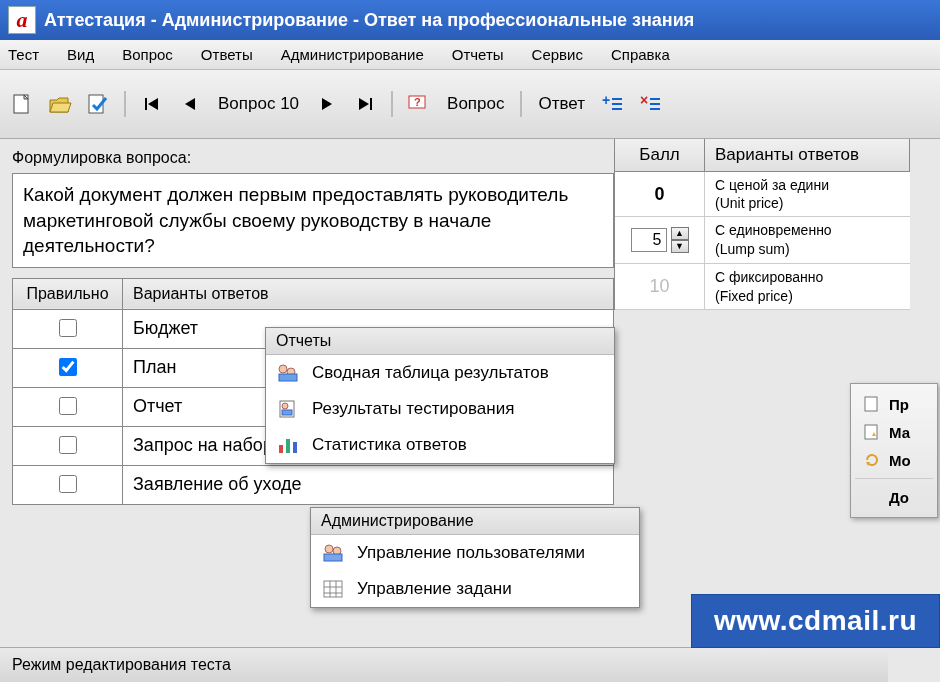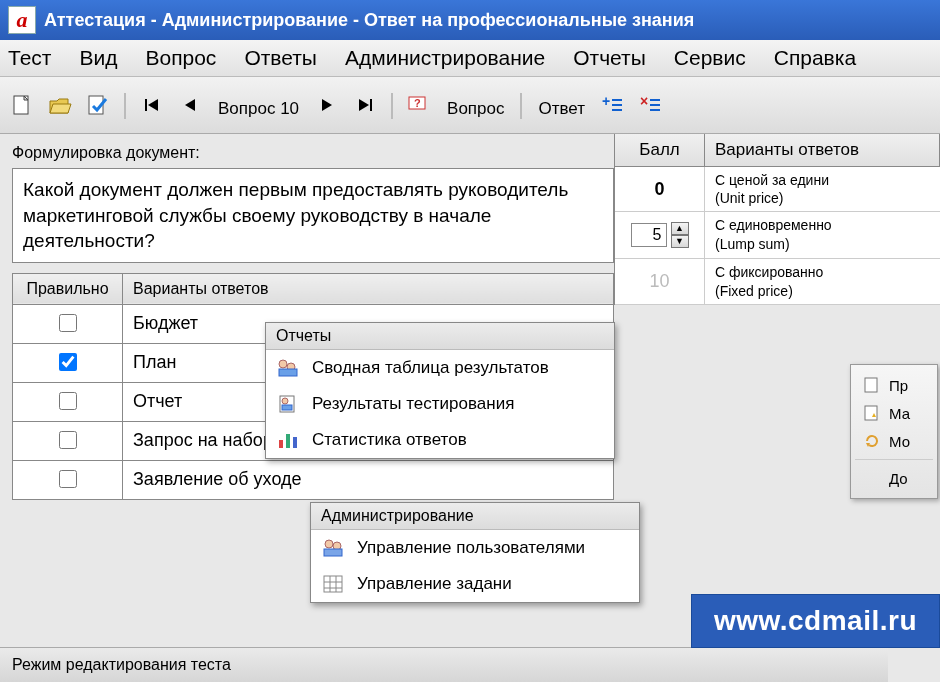--- a/index.html
+++ b/index.html
@@ -34,30 +34,30 @@
     font-size: 22px;
     display: flex; align-items: center; justify-content: center;
     border: 1px solid #8aa;
   }
   
   .menubar {
     background: linear-gradient(#f4f4f4, #e2e2e2);
     padding: 6px 8px;
     display: flex;
     gap: 28px;
-    font-size: 21px;
+    font-size: 15px;
     border-bottom: 1px solid #bbb;
   }
   .menubar span { cursor: default; }
   
   .toolbar {
     background: linear-gradient(#f2f2f2, #dcdcdc);
-    padding: 14px 8px;
+    padding: 20px 8px;
     display: flex;
-    align-items: flex-end;
+    align-items: center;
     gap: 10px;
     font-size: 16px;
     border-bottom: 1px solid #aaa;
   }
   .tbtn {
     width: 28px; height: 28px;
     display: flex; align-items: center; justify-content: center;
     font-size: 18px;
     border: 1px solid transparent;
   }
@@ -94,21 +94,21 @@
     background: linear-gradient(#f0f0f0, #dedede);
     font-weight: normal;
     font-size: 16px;
   }
   .ansTable .chk { text-align: center; width: 110px; }
   .ansTable input[type=checkbox] { width: 18px; height: 18px; }
   
   .scorePanel {
     position: absolute;
     top: 0; left: 614px;
-    width: 326px;
+    width: 296px;
     background: #fff;
     border-left: 1px solid #888;
     font-size: 17px;
   }
   .scoreHeader {
     display: flex;
     border-bottom: 1px solid #888;
     background: linear-gradient(#f0f0f0, #e0e0e0);
   }
   .scoreHeader div {
@@ -306,21 +306,21 @@
         <text x="0" y="10" font-size="14" fill="#c22" font-weight="bold">×</text>
         <line x1="10" y1="4" x2="20" y2="4" stroke="#1060d0" stroke-width="2"></line>
         <line x1="10" y1="9" x2="20" y2="9" stroke="#1060d0" stroke-width="2"></line>
         <line x1="10" y1="14" x2="20" y2="14" stroke="#1060d0" stroke-width="2"></line>
       </svg>
   </div>
 </div>
 
 <div class="client">
 
-  <div class="qlabel">Формулировка документ:</div>
+  <div class="qlabel">Формулировка вопроса:</div>
   <div class="qbox">Какой документ должен первым предоставлять руководитель маркетинговой службы своему руководству в начале деятельности?</div>
 
   <table class="ansTable">
     <tbody>
         <tr>
       <th class="chk">Правильно</th>
       <th>Варианты ответов</th>
     </tr>
     <tr>
       <td class="chk"><input type="checkbox" style=""></td>
@@ -435,21 +435,21 @@
               <line x1="2" y1="14" x2="20" y2="14" stroke="#888"></line>
               <line x1="8" y1="2" x2="8" y2="18" stroke="#888"></line>
               <line x1="14" y1="2" x2="14" y2="18" stroke="#888"></line>
             </svg>
         </div>
         <span>Управление задани</span>
       </div>
     </div>
   </div>
 
-  <div class="sideToolbar" style="left:850px; top:230px; width:88px;">
+  <div class="sideToolbar" style="left:850px; top:244px; width:88px;font-weight:bold;">
     <div class="row">
       <div class="ic">
           <svg width="18" height="18">
             <rect x="2" y="2" width="12" height="14" fill="#fff" stroke="#777"></rect>
           </svg>
         </div>
       <span>Пр</span>
     </div>
     <div class="row">
       <div class="ic">

